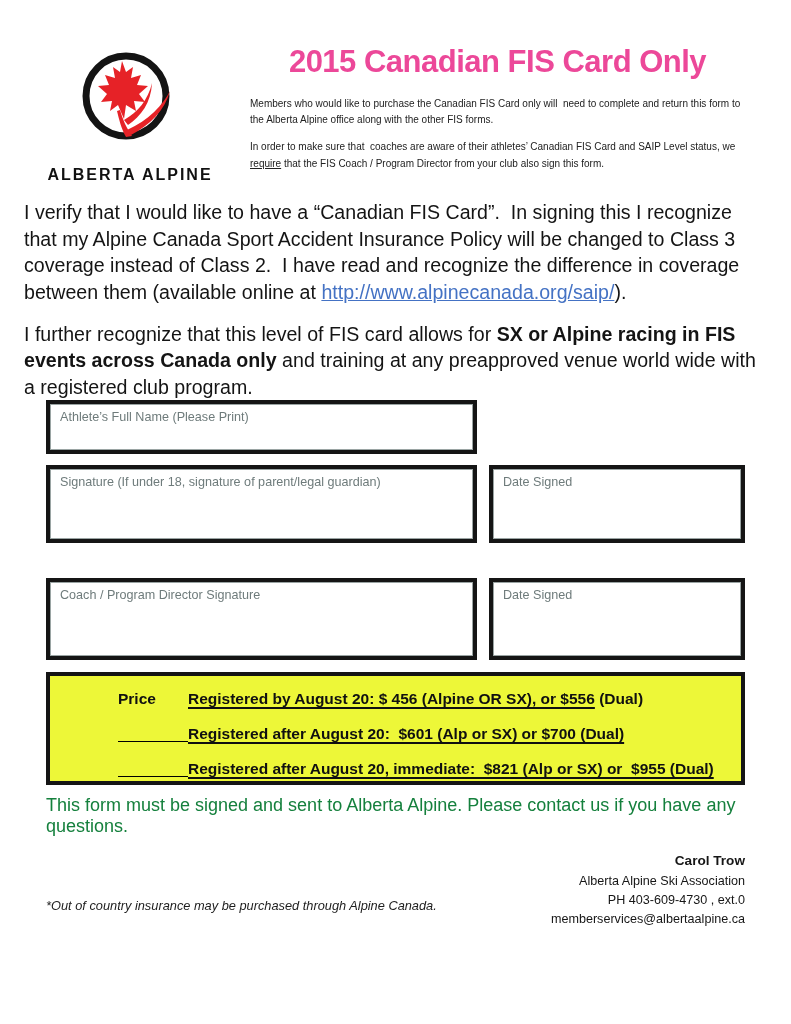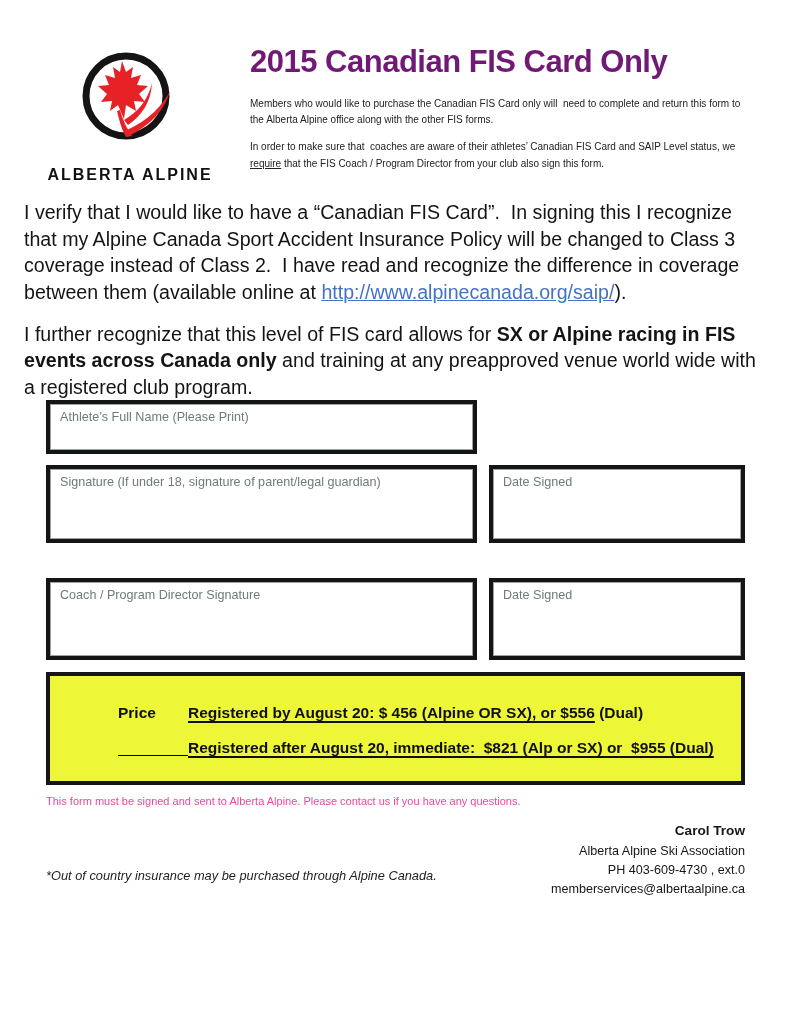--- a/index.html
+++ b/index.html
@@ -8,21 +8,21 @@
     width:791px; height:1024px; margin:0 auto; background:#ffffff;
     font-family:"Liberation Sans","DejaVu Sans",sans-serif; color:#1a1a1a;
     position:relative; overflow:hidden;
   }
   
   .header { display:flex; padding:36px 46px 0 40px; }
   .logo-col { width:180px; margin-right:30px; text-align:center; padding-top:14px; flex:none; }
   .logo-svg { width:128px; height:100px; display:block; margin:0 auto; }
   .logo-text { font-size:16px; font-weight:bold; letter-spacing:2px; color:#111; margin-top:16px; white-space:nowrap; }
   .header-col { flex:1; padding-top:2px; }
-  .page-title { font-size:31px; font-weight:bold; color:#701a75; margin:6px 0 16px 0; letter-spacing:-0.5px; }
+  .page-title { font-size:31px; font-weight:bold; color:#ec4899; margin:6px 0 16px 0; letter-spacing:-0.5px;text-align:center; }
   .intro { font-size:10px; line-height:1.62; color:#222; margin-bottom:11px; white-space:pre-wrap; max-width:496px; }
   .u-word { text-decoration:underline; }
   
   .main { padding:0 24px; }
   .bodytext { font-size:19.6px; line-height:1.36; margin-top:15px; white-space:pre-wrap; color:#141414; }
   .bodytext b { font-weight:bold; }
   a.saip-link { color:#4472c4; text-decoration:underline; cursor:pointer; }
   
   .form-area { padding:0 46px; }
   .frow { display:flex; justify-content:space-between; }
@@ -34,29 +34,29 @@
   .h-sm { height:54px; }
   .h-md { height:78px; }
   .h-lg { height:82px; }
   .mb-a { margin-bottom:11px; }
   .mb-b { margin-bottom:26px; }
   .mb-c { margin-bottom:9px; }
   .mb-d { margin-bottom:12px;align-items:flex-end; }
   
   .price-box {
     border:4px solid #151515; background:#edf738; height:113px;
-    padding:19px 10px 0 68px; font-weight:bold; font-size:15.5px; color:#101010;
+    padding:5px 10px 0 68px; font-weight:bold; font-size:15.5px; color:#101010;
   }
   .price-row { height:35px; display:flex; align-items:center; white-space:pre; }
   .price-word { display:inline-block; width:70px; }
   .lead-u { display:inline-block; width:70px; height:1.05em; border-bottom:1.5px solid #000; }
   .p-u { text-decoration:underline; text-decoration-thickness:1.5px; text-underline-offset:3px; }
   
   .footer { padding:0 46px; margin-top:10px; }
-  .footer-note { font-size:11px; color:#ec4899; }
+  .footer-note { font-size:18px; color:#15803d; }
   .footer-bottom { display:flex; justify-content:space-between; align-items:flex-end; margin-top:14px; }
   .insurance-note { font-size:12.8px; font-style:italic; color:#1d1d1d; margin-bottom:16px; }
   .contact { text-align:right; font-size:12.6px; line-height:1.5; color:#161616; }
   .contact-name { font-weight:bold; font-size:13.6px; }
 </style>
 </head>
 <body>
 
 <div class="page">
 
@@ -118,20 +118,21 @@
       </div>
       <div class="fbox w-right h-lg">
         <div class="fbox-inner">
           <div class="flabel">Date Signed</div>
         </div>
       </div>
     </div>
 
     <div class="price-box">
       <div class="price-row"><span class="price-word">Price</span><span class="p-u">Registered by August 20: $ 456 (Alpine OR SX), or $556</span><span> (Dual)</span></div>
+      <div class="price-row"><span class="lead-u"></span><span class="p-u">Registered after August 20:  $601 (Alp or SX) or $700 (Dual)</span><span></span></div>
       <div class="price-row"><span class="lead-u"></span><span class="p-u">Registered after August 20, immediate:  $821 (Alp or SX) or  $955 (Dual)</span><span></span></div>
     </div>
   </div>
 
   <div class="footer">
     <div class="footer-note">This form must be signed and sent to Alberta Alpine.  Please contact us if you have any questions.</div>
     <div class="footer-bottom">
       <div class="insurance-note">*Out of country insurance may be purchased through Alpine Canada.</div>
       <div class="contact">
         <div class="contact-name">Carol Trow</div>

